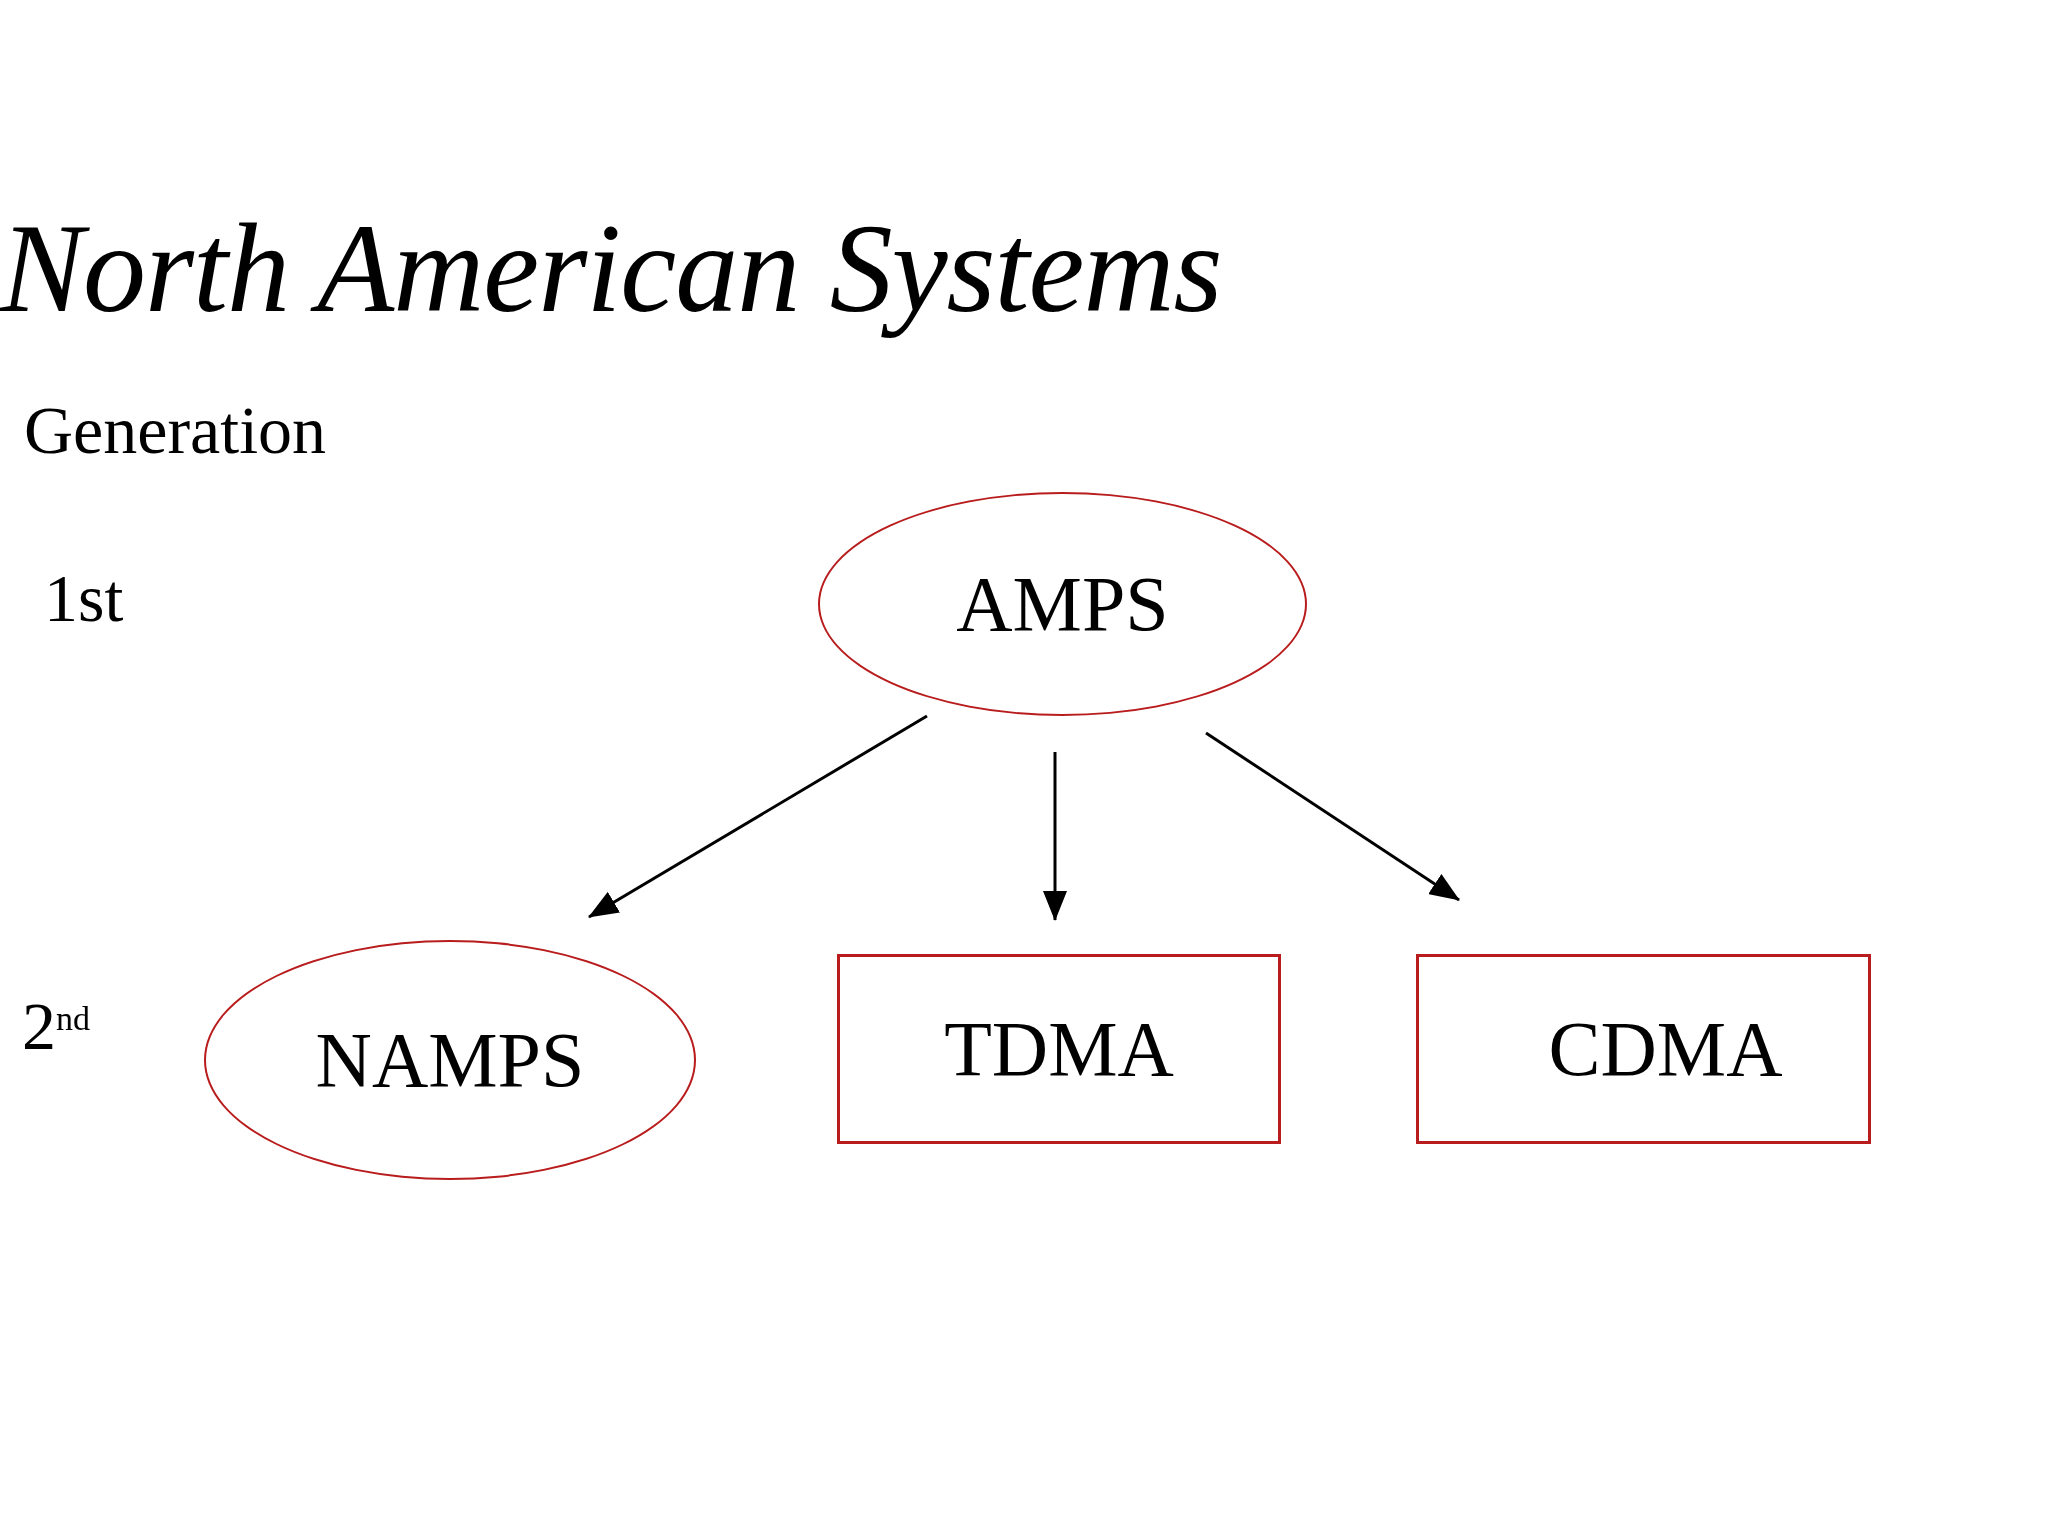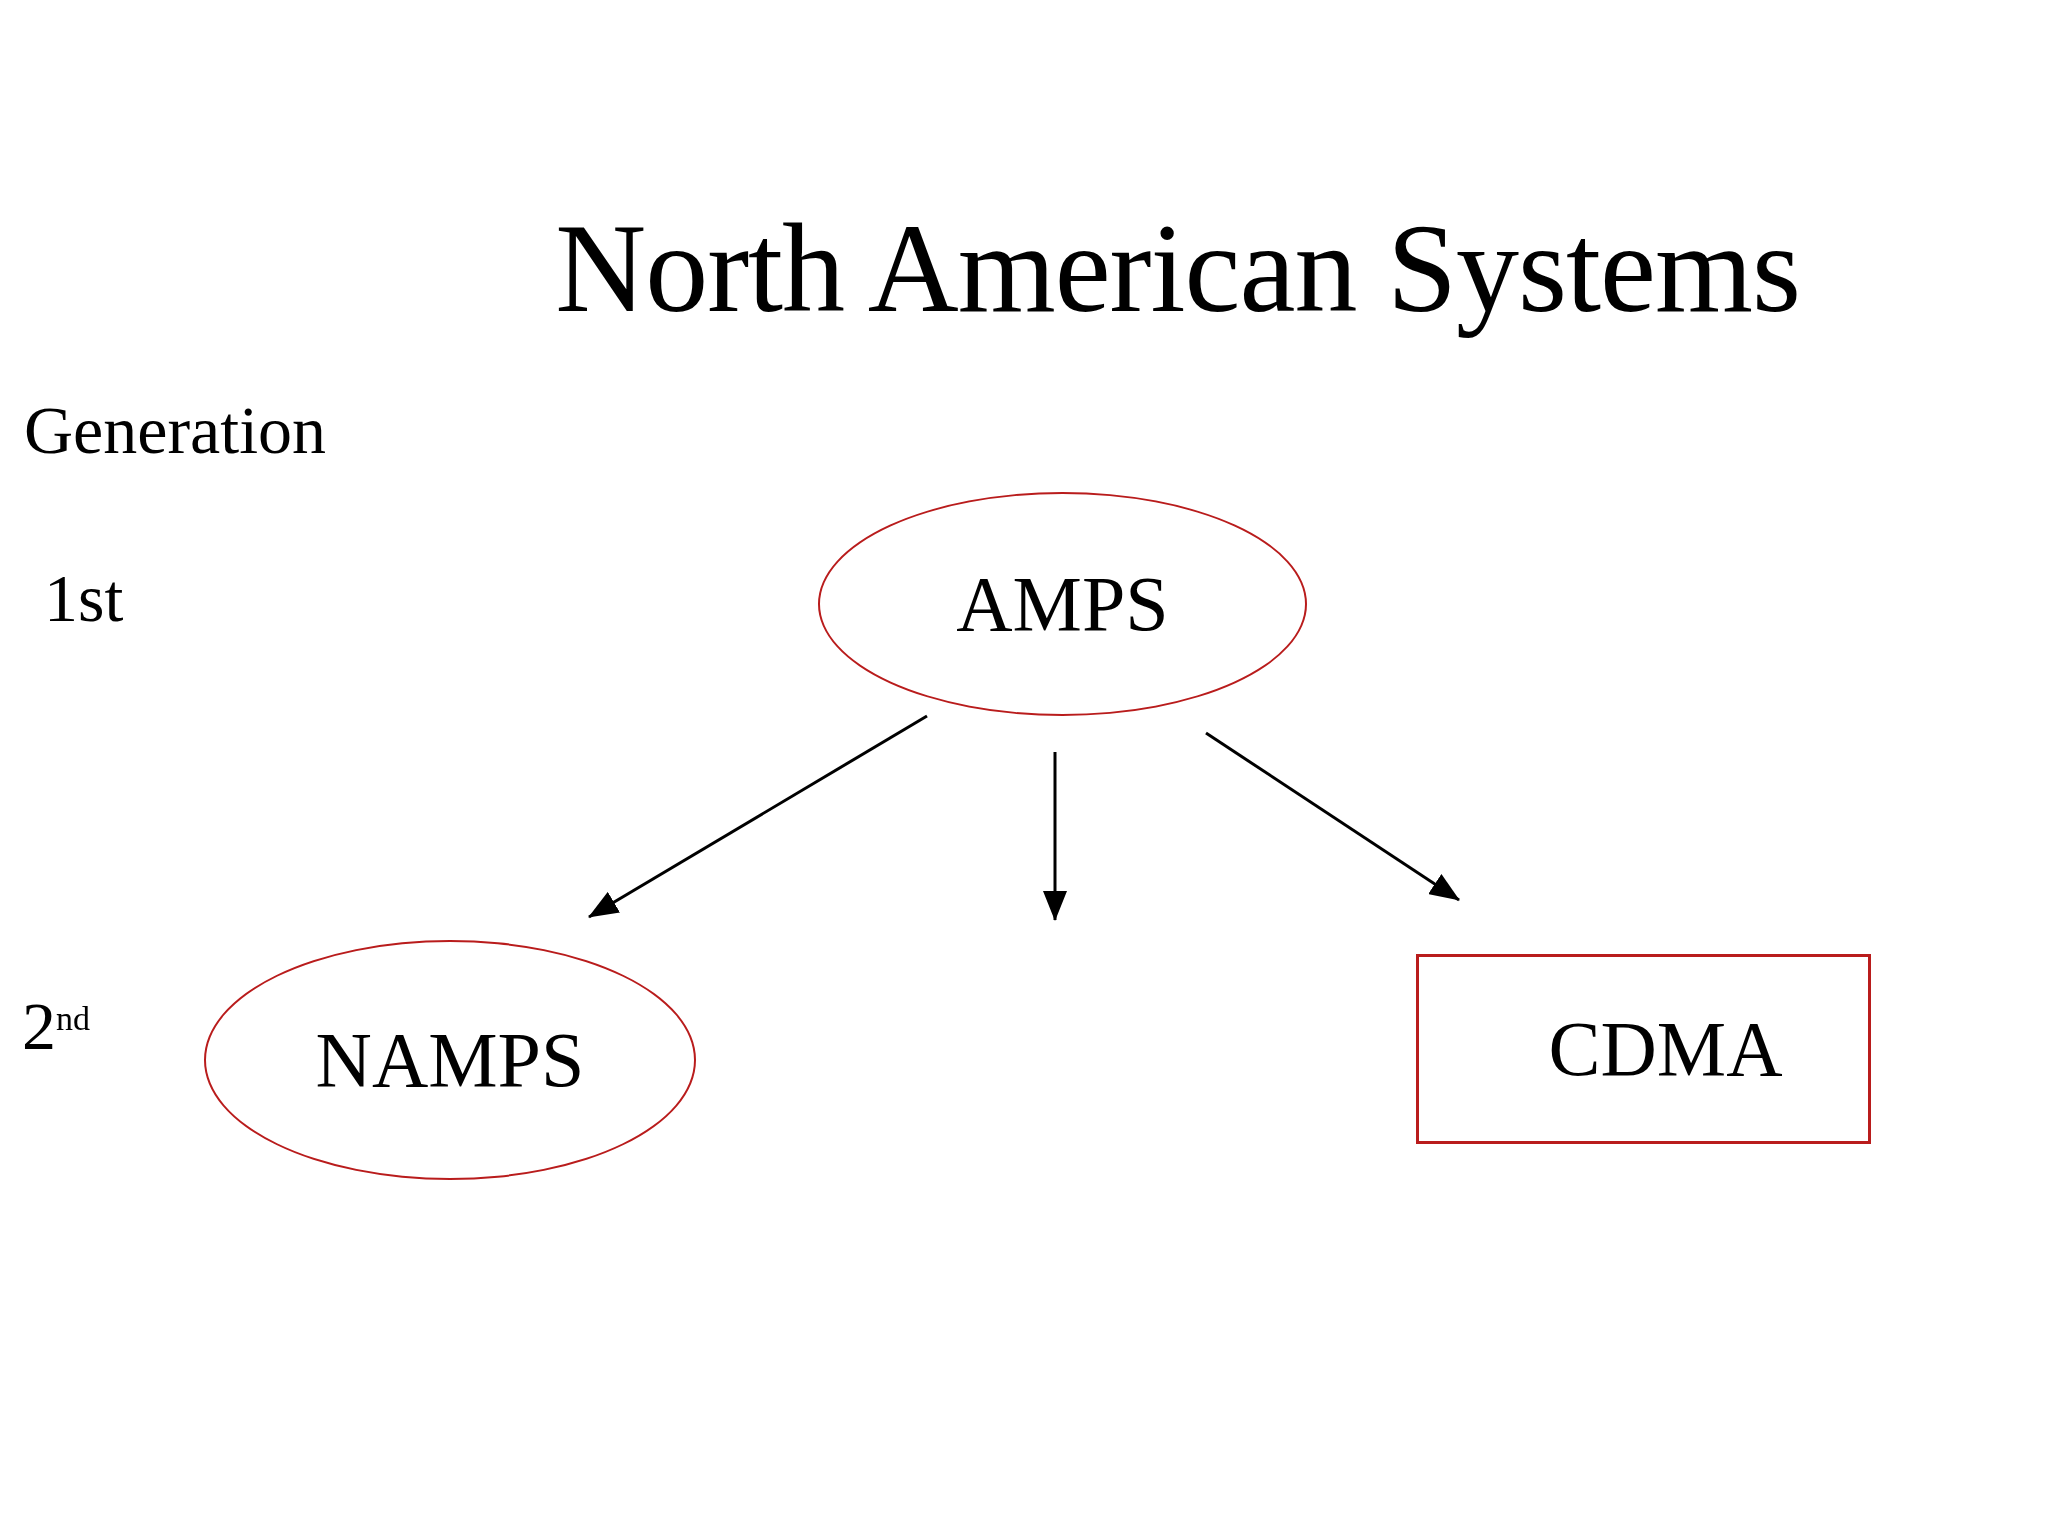--- a/index.html
+++ b/index.html
@@ -17,25 +17,26 @@
   }
   .slide {
     position: absolute;
     inset: 0;
   }
   .title {
     position: absolute;
     top: 200px;
     left: 0;
     width: 1800px;
-    text-align: right;
+    text-align: left;
     font-size: 126px;
     line-height: 1.1;
     letter-spacing: -1px;
     white-space: nowrap;
+    font-style: italic;
   }
   .side-label {
     position: absolute;
     font-size: 68px;
     line-height: 1;
     white-space: nowrap;
   }
   .label-generation { left: 24px;  top: 396px; }
   .label-first      { left: 44px;  top: 564px; }
   .label-second     { left: 22px;  top: 992px; }
@@ -94,18 +95,21 @@
   </svg>
 
   <div class="node ellipse node-amps">
     <span>AMPS</span>
   </div>
 
   <div class="node ellipse node-namps">
     <span>NAMPS</span>
   </div>
 
+  <div class="node node-tdma">
+    <span>TDMA</span>
+  </div>
 
   <div class="node node-cdma">
     <span>CDMA</span>
   </div>
 
 </div>
 
 </body></html>

